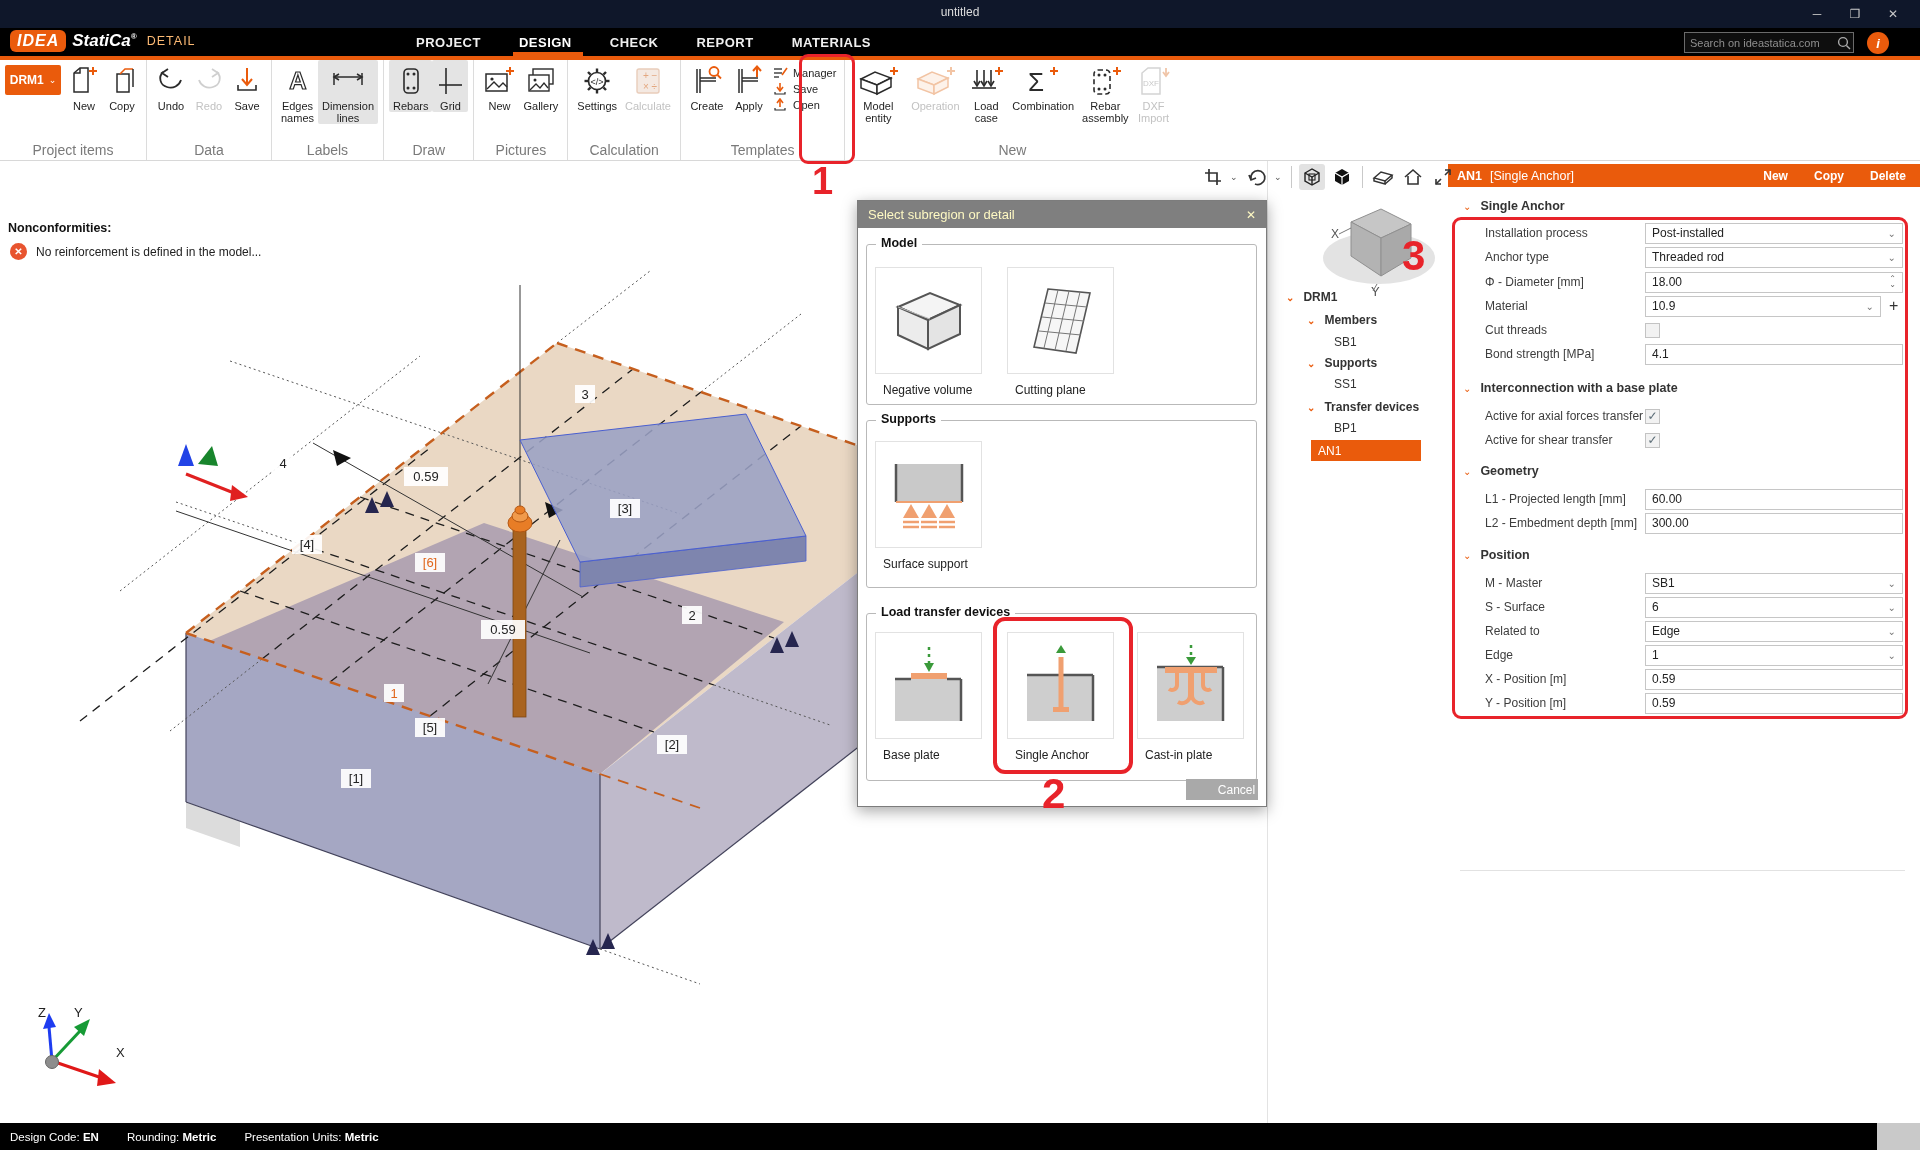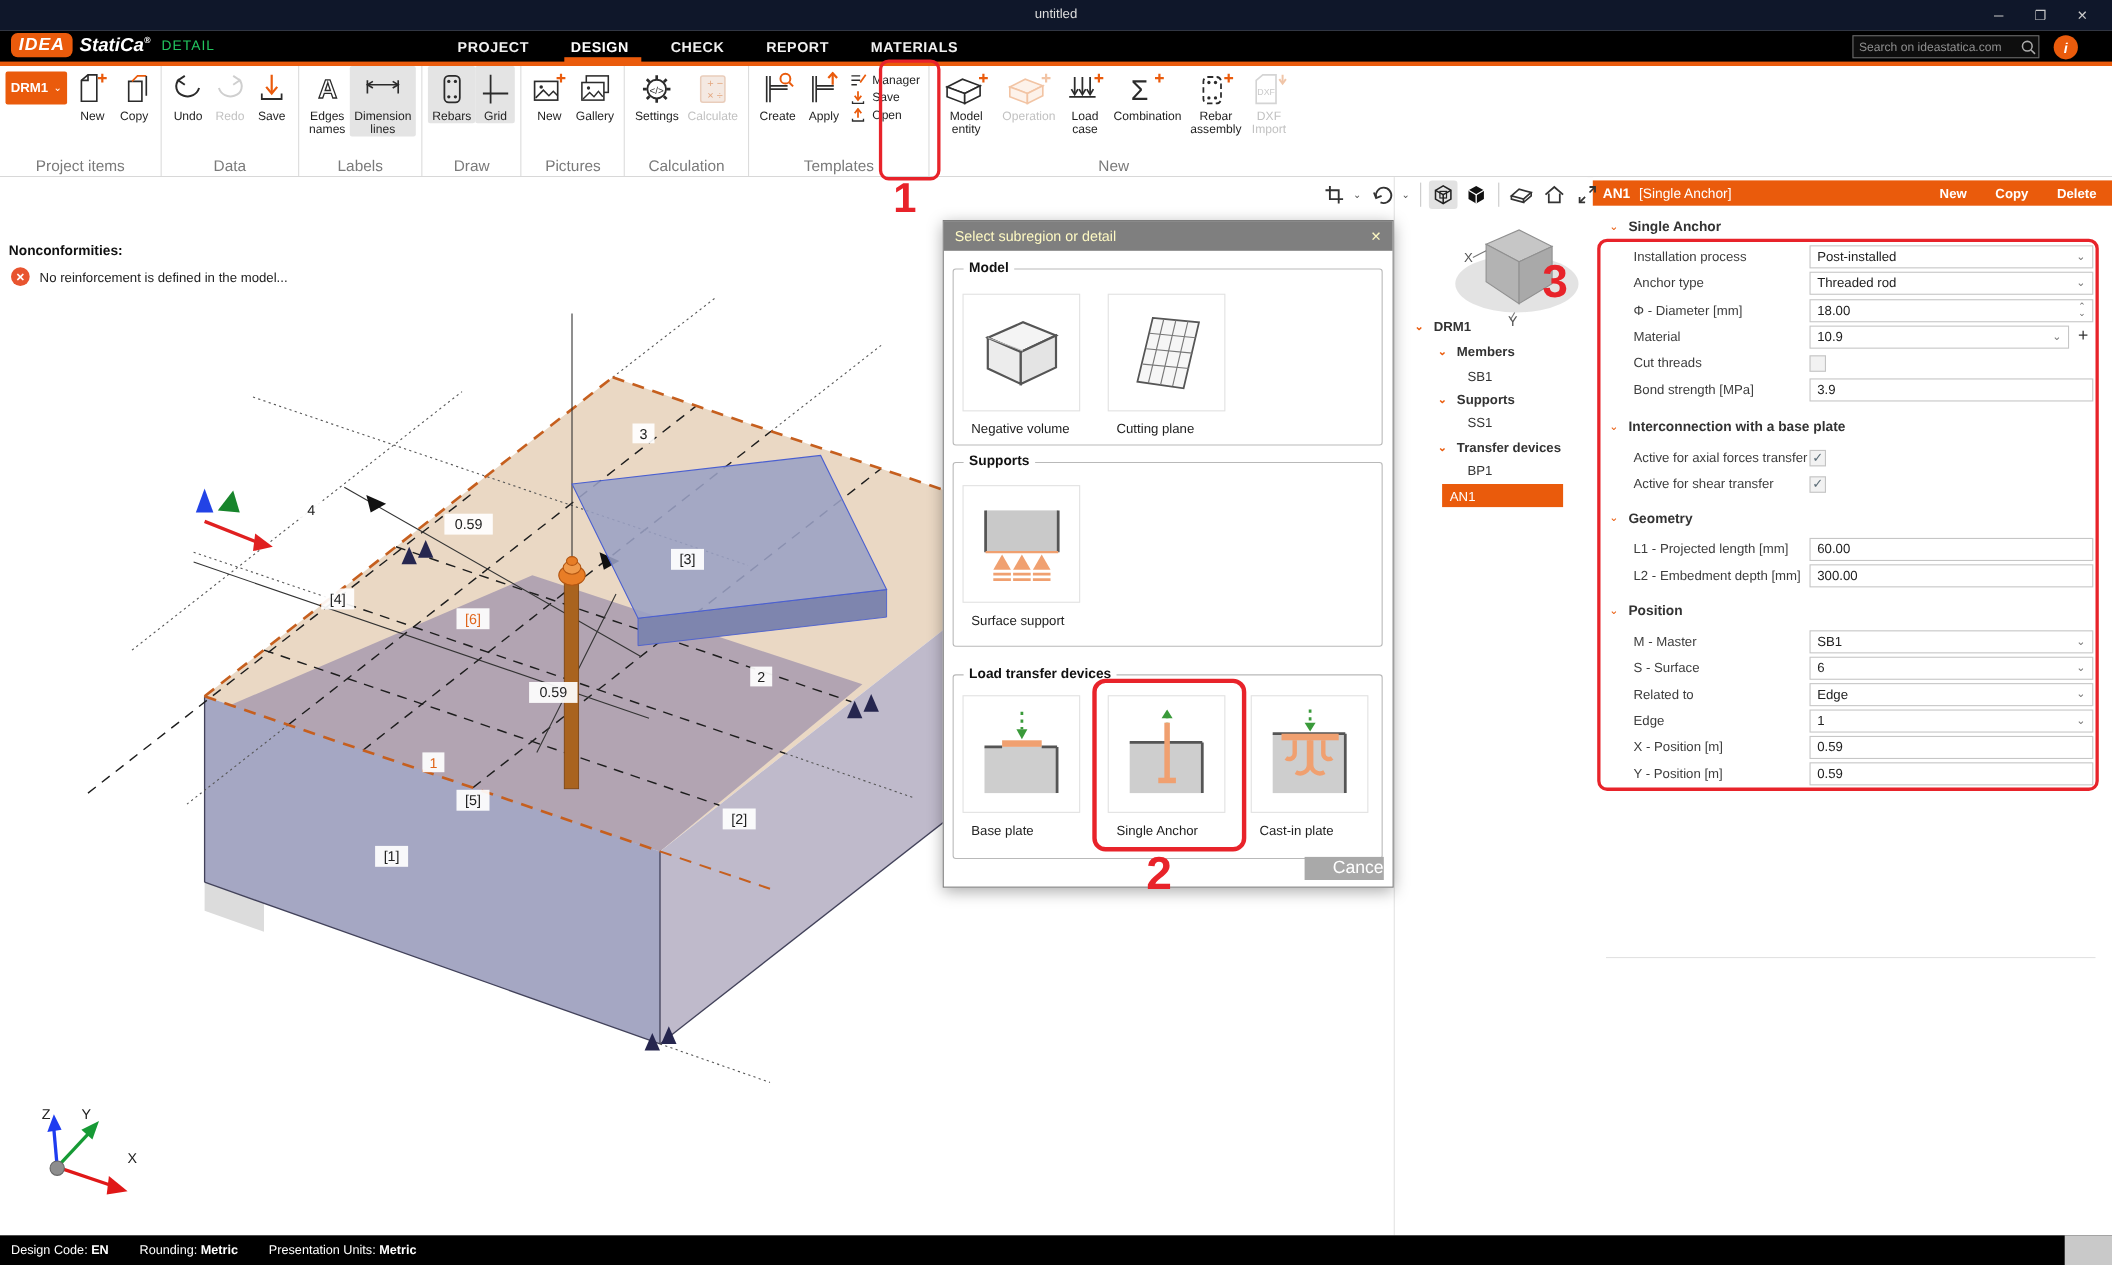--- a/index.html
+++ b/index.html
@@ -12,21 +12,21 @@
   .wtitle { position:absolute; left:0; right:0; top:5px; text-align:center; color:#ddd; font-size:12px; }
   .winbtns { position:absolute; right:8px; top:0; height:28px; display:flex; }
   .wbtn { width:38px; height:28px; color:#c9c9c9; font-size:12px; display:flex; align-items:center; justify-content:center; cursor:default; }
 
   
   .appbar { position:absolute; left:0; top:28px; width:1920px; height:29px; background:#000; }
   .logo { position:absolute; left:10px; top:2px; display:flex; align-items:center; gap:6px; }
   .logo-idea { background:#ea5b0c; color:#fff; font-weight:900; font-style:italic; font-size:16px; letter-spacing:1px; padding:2px 7px; border-radius:6px; }
   .logo-statica { color:#fff; font-weight:700; font-style:italic; font-size:17px; }
   .logo-reg { color:#fff; font-size:8px; vertical-align:super; }
-  .logo-module { color:#22c55e; font-size:12.5px; letter-spacing:1px; margin-left:4px; }
+  .logo-module { color:#fdba74; font-size:12.5px; letter-spacing:1px; margin-left:4px; }
   .tabs { position:absolute; left:416px; top:0; height:29px; display:flex; gap:38px; align-items:center; }
   .tab { color:#f0f0f0; font-size:13px; font-weight:600; letter-spacing:.5px; cursor:pointer; }
   .tab.active { color:#ffffff; }
   .searchbox { position:absolute; left:1684px; top:4px; width:170px; height:21px; background:#0e0e0e; border:1px solid #6a6a6a; display:flex; align-items:center; }
   .searchbox input { flex:1; background:transparent; border:0; outline:0; color:#bbb; font-size:11px; padding:0 5px; font-family:"Liberation Sans",sans-serif; }
   .searchbox input::placeholder { color:#8f8f8f; }
   .mag { width:16px; color:#aaa; }
   .infobtn { position:absolute; left:1867px; top:4px; width:22px; height:22px; border-radius:50%; background:#ea5b0c; color:#fff; font-weight:700; font-size:13px; display:flex; align-items:center; justify-content:center; font-style:italic; }
   .accentline { position:absolute; left:0; top:56px; width:1920px; height:4px; background:#ea5b0c; }
   .design-underline { position:absolute; left:513px; top:52px; width:70px; height:8px; background:#ea5b0c; }
@@ -96,21 +96,21 @@
   .grip { position:absolute; right:0; top:0; width:43px; height:27px; background:#c9c9c9; }
 
   
   .dialog { position:absolute; left:857px; top:200px; width:410px; height:607px; background:#fff; border:1px solid #7c7c7c; box-shadow:0 4px 14px rgba(0,0,0,.35); z-index:20; }
   .dtitle { height:27px; background:#7f7f7f; color:#fef9c3; font-size:13px; display:flex; align-items:center; padding:0 10px; }
   .dclose { margin-left:auto; cursor:pointer; font-size:12px; }
   .gbox { position:absolute; left:8px; width:391px; border:1px solid #b9b9b9; border-radius:3px; }
   .gbox .legend { position:absolute; left:9px; top:-9px; background:#fff; padding:0 5px; font-size:12.5px; font-weight:700; color:#111; }
   .tile { position:absolute; width:107px; height:107px; border:1px solid #e2e2e2; background:#fff; display:flex; align-items:center; justify-content:center; cursor:pointer; }
   .tlabel { position:absolute; font-size:12px; color:#222; cursor:pointer; }
-  .cancelbtn { position:absolute; left:328px; top:578px; width:72px; height:21px; background:#a9a9a9; color:#fff; font-size:16px; display:flex; align-items:center; justify-content:center; cursor:pointer;padding-left:29px; }
+  .cancelbtn { position:absolute; left:328px; top:578px; width:72px; height:21px; background:#a9a9a9; color:#fff; font-size:12px; display:flex; align-items:center; justify-content:center; cursor:pointer;padding-left:29px; }
 
   
   .rbox { position:absolute; border:3px solid #e8232a; border-radius:9px; z-index:50; pointer-events:none; }
   .rnum { position:absolute; color:#e8232a; font-weight:700; z-index:50; pointer-events:none; font-size:42px; }
 </style>
 </head>
 <body>
 
 <div id="app">
 
@@ -723,21 +723,21 @@
         </div>
       <span class="plusbtn">+</span>
       </div>
     <div class="prow" style="top:158px;">
         <span class="plabel">Cut threads</span>
       <span class="cb"></span>
       </div>
     <div class="prow" style="top:182px;">
         <span class="plabel">Bond strength [MPa]</span>
       <div class="pctl">
-          <span class="val">3.9</span>
+          <span class="val">4.1</span>
         </div>
       </div>
 
     <div class="sect" style="top:220px;">
         <span class="schev">⌄</span>
         <span>Interconnection with a base plate</span>
       </div>
     <div class="prow" style="top:244px;">
         <span class="plabel">Active for axial forces transfer</span>
       <span class="cb checked"></span>

